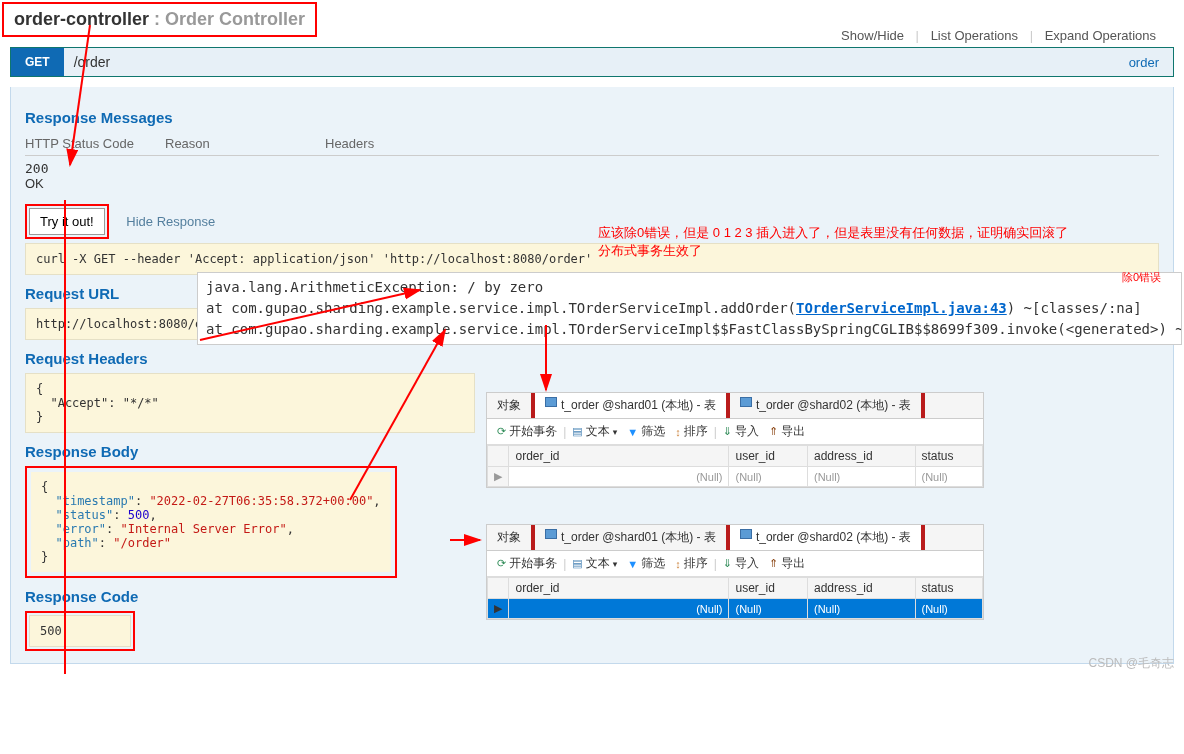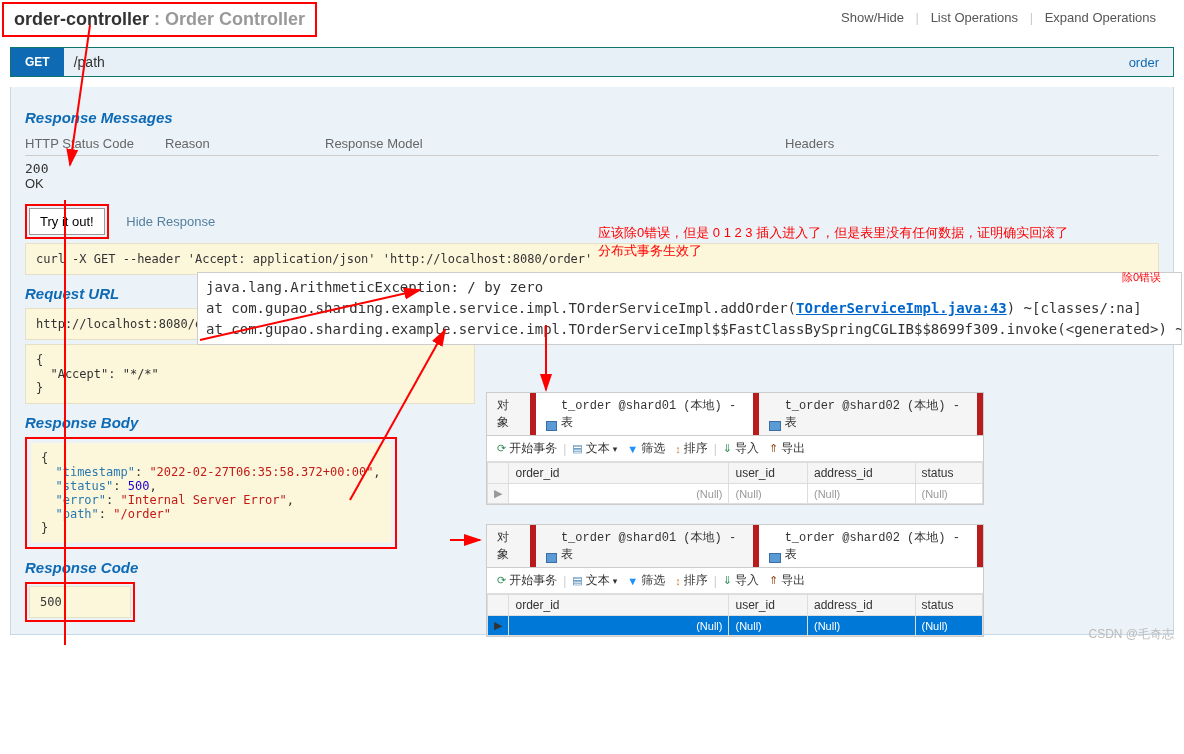--- a/index.html
+++ b/index.html
@@ -1,47 +1,47 @@
 <!DOCTYPE html>
 <html><head>
 <meta charset="utf-8">
 <style>
 * { box-sizing: border-box; margin: 0; padding: 0; }
 body { font-family: Arial, sans-serif; font-size: 13px; color: #333; background: #fff; width: 1184px; position: relative; }
 .header { display: flex; align-items: center; padding: 5px 10px; border: 2px solid red; width: fit-content; margin: 2px; }
 .controller-name { color: #999; font-size: 18px; font-weight: bold; }
 .controller-name b { color: #333; }
-.ops-bar { position: absolute; right: 20px; top: 10px; font-size: 13px; color: #555; }
+.ops-bar { position: absolute; right: 20px; top: 28px; font-size: 13px; color: #555; }
 .ops-bar span { margin: 0 8px; cursor: pointer; }
 .ops-bar .sep { color: #ccc; margin: 0; }
 .endpoint-bar { display: flex; align-items: center; background: #e7f0f7; border: 1px solid #0f766e; margin: 10px; }
 .method-badge { background: #0f6ab4; color: #fff; padding: 7px 14px; font-weight: bold; font-size: 12px; }
 .endpoint-path { padding: 0 10px; color: #333; font-size: 14px; flex: 1; }
 .endpoint-link { color: #0f6ab4; padding: 0 14px; font-size: 13px; }
 .main-panel { background: #ebf3f9; border: 1px solid #c3d9ec; border-top: none; margin: 0 10px 10px 10px; padding: 12px 14px; }
-.section-title { color: #0f6ab4; font-size: 15px; font-weight: bold; margin: 10px 0 6px 0; font-style: italic; }
+.section-title { color: #0f6ab4; font-size: 15px; font-weight: bold; margin: 10px 0 6px 0; }
 .tbl-head { display: flex; border-bottom: 1px solid #ccc; padding: 4px 0; color: #666; font-size: 13px; }
 .tbl-row { display: flex; padding: 5px 0; flex-direction: column; }
 .col-code { width: 140px; }
 .col-reason { width: 160px; }
 .col-model { width: 460px; }
 .col-headers { flex: 1; }
 .try-btn { background: #fff; border: 1px solid #999; padding: 5px 10px; font-size: 13px; cursor: pointer; }
 .try-wrap { border: 2px solid red; display: inline-block; padding: 2px; }
 .hide-resp { color: #547f9e; margin-left: 14px; font-size: 13px; }
 .code-block { background: #fcf6db; border: 1px solid #e5e0c6; padding: 8px 10px; font-family: Consolas, monospace; font-size: 12px; margin: 4px 0; white-space: pre; }
 .resp-body-wrap { border: 2px solid red; padding: 4px; display: inline-block; max-width: 400px; }
 .resp-body-wrap .code-block { border: none; margin: 0; }
 .resp-code-wrap { border: 2px solid red; display: inline-block; padding: 2px; width: 110px; }
 .annotation-red { color: red; font-size: 13px; position: absolute; }
 .stack-panel { position: absolute; background: #fff; border: 1px solid #ccc; font-family: Consolas, monospace; font-size: 14px; padding: 4px 8px; line-height: 1.5; width: 985px; overflow: hidden; white-space: nowrap; }
 .stack-panel a { color: #0066cc; text-decoration: underline; font-weight: bold; }
 .db-panel { position: absolute; background: #fff; border: 1px solid #ccc; font-size: 12px; }
 .db-tabs { display: flex; background: #f5f5f5; border-bottom: 1px solid #ccc; }
-.db-tab { padding: 4px 10px; border-right: 6px solid #b91c1c; display: flex; align-items: flex-end; gap: 4px; font-family: Liberation Mono, monospace; }
+.db-tab { padding: 4px 10px; border-right: 4px solid #b91c1c; display: flex; align-items: flex-start; gap: 4px; }
 .db-tab.active { background: #fff; }
 .db-tab .tbl-icon { width: 12px; height: 10px; background: linear-gradient(#5b9bd5,#5b9bd5); display: inline-block; border: 1px solid #3a6ea5; }
 .db-toolbar { display: flex; gap: 2px; padding: 3px 6px; border-bottom: 1px solid #ddd; align-items: center; }
 .db-tool { display: flex; align-items: center; gap: 3px; padding: 1px 4px; }
 .db-tool .ico { font-size: 11px; }
 .db-table { border-collapse: collapse; width: 100%; }
 .db-table th { background: #f5f5f5; border: 1px solid #ddd; padding: 3px 6px; text-align: left; font-weight: normal; }
 .db-table td { border: 1px solid #ddd; padding: 3px 6px; color: #999; font-size: 11px; }
 .db-table .handle { width: 18px; background: #f5f5f5; }
 .db-table tr.sel td { background: #0078d7; color: #fff; }
@@ -60,31 +60,30 @@
 <div class="ops-bar">
   <span>Show/Hide</span>
   <span class="sep">|</span>
   <span>List Operations</span>
   <span class="sep">|</span>
   <span>Expand Operations</span>
 </div>
 
 <div class="endpoint-bar">
   <span class="method-badge">GET</span>
-  <span class="endpoint-path">/path</span>
+  <span class="endpoint-path">/order</span>
   <span class="endpoint-link">order</span>
 </div>
 
 <div class="main-panel">
 
   <div class="section-title">Response Messages</div>
   <div class="tbl-head">
     <div class="col-code">HTTP Status Code</div>
     <div class="col-reason">Reason</div>
-    <div class="col-model">Response Model</div>
     <div class="col-headers">Headers</div>
   </div>
   <div class="tbl-row">
     <div class="col-code" style="font-family:Consolas,monospace">200</div>
     <div class="col-reason">OK</div>
     <div class="col-model"></div>
       <div class="col-headers"></div>
   </div>
 
   <div style="margin-top:8px">
@@ -92,20 +91,21 @@
       <button class="try-btn">Try it out!</button>
     </span>
     <span class="hide-resp">Hide Response</span>
   </div>
 
   <div class="code-block">curl -X GET --header 'Accept: application/json' 'http://localhost:8080/order'</div>
 
   <div class="section-title">Request URL</div>
   <div class="code-block">http://localhost:8080/order</div>
 
+  <div class="section-title">Request Headers</div>
   <div class="code-block" style="width:450px">{
   "Accept": "*/*"
 }</div>
 
   <div class="section-title">Response Body</div>
   <div class="resp-body-wrap">
     <div class="code-block" id="resp-body-pre">{
   <span class="json-key">"timestamp"</span>: <span class="json-str">"2022-02-27T06:35:58.372+00:00"</span>,
   <span class="json-key">"status"</span>: <span class="json-num">500</span>,
   <span class="json-key">"error"</span>: <span class="json-str">"Internal Server Error"</span>,

